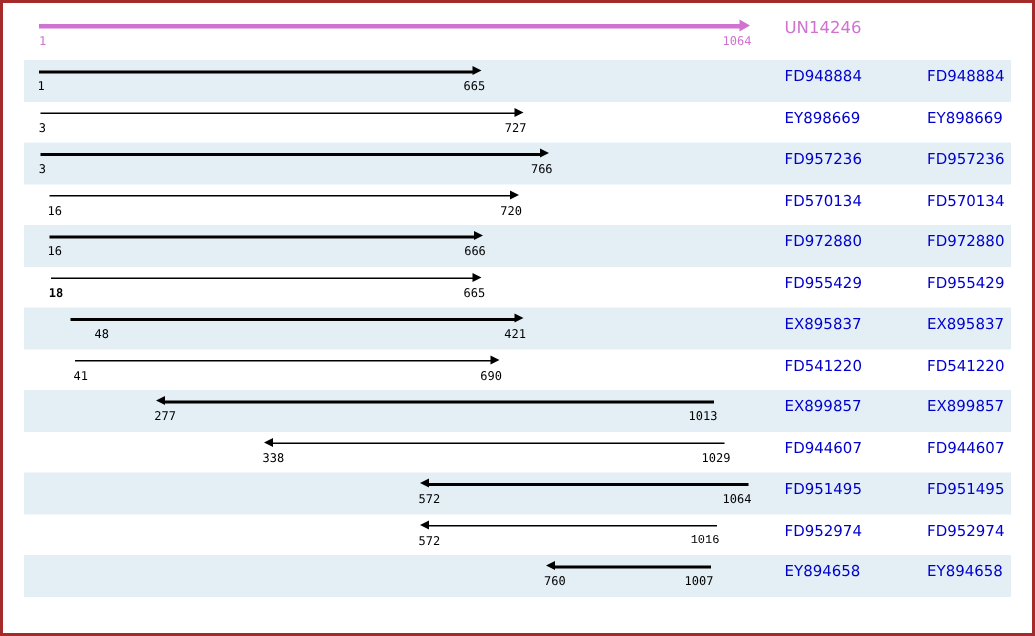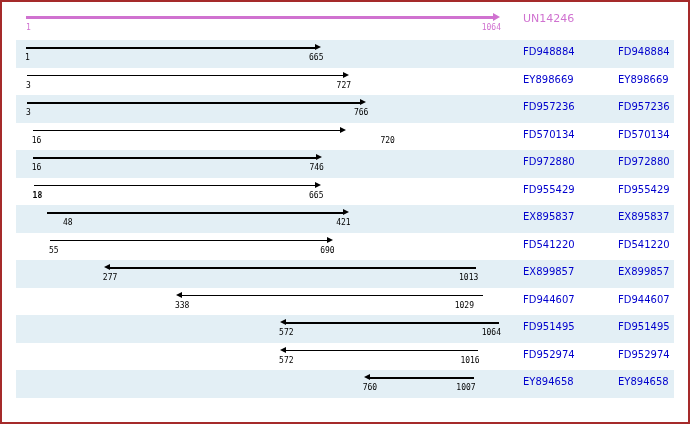--- a/index.html
+++ b/index.html
@@ -151,30 +151,30 @@
         <div class="coord start" style="left: 24.8899px;">3</div>
         <div class="coord end" style="left: 366.4px;">766</div>
         <div class="acc-label col1" style="color: rgb(0, 0, 205);">FD957236</div>
         <div class="acc-label col2" style="color: rgb(0, 0, 205);">FD957236</div>
       </div>
       <div class="hit-row">
         <div class="row-stripe odd"></div>
         <div class="hsp-line" style="left: 30.6745px; width: 308.257px; background: rgb(0, 0, 0);"></div>
         <div class="hsp-head right" style="left: 337.931px;"></div>
         <div class="coord start" style="left: 30.6745px;">16</div>
-        <div class="coord end" style="left: 345.931px; margin-left: 47px;">720</div>
+        <div class="coord end" style="left: 345.931px;">720</div>
         <div class="acc-label col1" style="color: rgb(0, 0, 205);">FD570134</div>
         <div class="acc-label col2" style="color: rgb(0, 0, 205);">FD570134</div>
       </div>
       <div class="hit-row">
         <div class="row-stripe" style="background: rgb(227, 239, 245);"></div>
         <div class="hsp-line" style="left: 30.6745px; width: 284.229px; background: rgb(0, 0, 0);"></div>
         <div class="hsp-head right" style="left: 313.903px;"></div>
         <div class="coord start" style="left: 30.6745px;">16</div>
-        <div class="coord end" style="left: 321.903px;">746</div>
+        <div class="coord end" style="left: 321.903px;">666</div>
         <div class="acc-label col1" style="color: rgb(0, 0, 205);">FD972880</div>
         <div class="acc-label col2" style="color: rgb(0, 0, 205);">FD972880</div>
       </div>
       <div class="hit-row">
         <div class="row-stripe odd"></div>
         <div class="hsp-line" style="left: 31.5644px; width: 282.894px; background: rgb(0, 0, 0);"></div>
         <div class="hsp-head right" style="left: 313.458px;"></div>
         <div class="coord start" style="left: 31.5644px; font-weight: bold;">18</div>
         <div class="coord end" style="left: 321.458px;">665</div>
         <div class="acc-label col1" style="color: rgb(0, 0, 205);">FD955429</div>
@@ -186,58 +186,58 @@
         <div class="hsp-head right" style="left: 340.601px;"></div>
         <div class="coord start" style="left: 62px;">48</div>
         <div class="coord end" style="left: 348.601px;">421</div>
         <div class="acc-label col1" style="color: rgb(0, 0, 205);">EX895837</div>
         <div class="acc-label col2" style="color: rgb(0, 0, 205);">EX895837</div>
       </div>
       <div class="hit-row">
         <div class="row-stripe odd"></div>
         <div class="hsp-line" style="left: 48.0282px; width: 277.554px; background: rgb(0, 0, 0);"></div>
         <div class="hsp-head right" style="left: 324.582px;"></div>
-        <div class="coord start" style="left: 48.0282px;">55</div>
+        <div class="coord start" style="left: 48.0282px;">41</div>
         <div class="coord end" style="left: 332.582px;">690</div>
         <div class="acc-label col1" style="color: rgb(0, 0, 205);">FD541220</div>
         <div class="acc-label col2" style="color: rgb(0, 0, 205);">FD541220</div>
       </div>
       <div class="hit-row">
         <div class="row-stripe" style="background: rgb(227, 239, 245);"></div>
         <div class="hsp-line" style="left: 106.869px; width: 367.437px; background: rgb(0, 0, 0);"></div>
         <div class="hsp-head left" style="left: 101.869px;"></div>
         <div class="coord start" style="left: 101.869px;">277</div>
         <div class="coord end" style="left: 476.307px;">1013</div>
         <div class="acc-label col1" style="color: rgb(0, 0, 205);">EX899857</div>
         <div class="acc-label col2" style="color: rgb(0, 0, 205);">EX899857</div>
       </div>
       <div class="hit-row">
         <div class="row-stripe odd"></div>
         <div class="hsp-line" style="left: 178.954px; width: 302.472px; background: rgb(0, 0, 0);"></div>
         <div class="hsp-head left" style="left: 173.954px;"></div>
         <div class="coord start" style="left: 173.954px;">338</div>
-        <div class="coord end" style="left: 472px;">1029</div>
+        <div class="coord end" style="left: 485px;">1029</div>
         <div class="acc-label col1" style="color: rgb(0, 0, 205);">FD944607</div>
         <div class="acc-label col2" style="color: rgb(0, 0, 205);">FD944607</div>
       </div>
       <div class="hit-row">
         <div class="row-stripe" style="background: rgb(227, 239, 245);"></div>
         <div class="hsp-line" style="left: 283.076px; width: 213.924px; background: rgb(0, 0, 0);"></div>
         <div class="hsp-head left" style="left: 278.076px;"></div>
         <div class="coord start" style="left: 278.076px;">572</div>
         <div class="coord end" style="left: 499px;">1064</div>
         <div class="acc-label col1" style="color: rgb(0, 0, 205);">FD951495</div>
         <div class="acc-label col2" style="color: rgb(0, 0, 205);">FD951495</div>
       </div>
       <div class="hit-row">
         <div class="row-stripe odd"></div>
         <div class="hsp-line" style="left: 283.076px; width: 192.565px; background: rgb(0, 0, 0);"></div>
         <div class="hsp-head left" style="left: 278.076px;"></div>
         <div class="coord start" style="left: 278.076px;">572</div>
-        <div class="coord end" style="left: 477.642px;">1016</div>
+        <div class="coord end" style="left: 477.642px; font-family: Liberation Mono, monospace;">1016</div>
         <div class="acc-label col1" style="color: rgb(0, 0, 205);">FD952974</div>
         <div class="acc-label col2" style="color: rgb(0, 0, 205);">FD952974</div>
       </div>
       <div class="hit-row">
         <div class="row-stripe" style="background: rgb(227, 239, 245);"></div>
         <div class="hsp-line" style="left: 366.73px; width: 104.907px; background: rgb(0, 0, 0);"></div>
         <div class="hsp-head left" style="left: 361.73px;"></div>
         <div class="coord start" style="left: 361.73px;">760</div>
         <div class="coord end" style="left: 473.637px;">1007</div>
         <div class="acc-label col1" style="color: rgb(0, 0, 205);">EY894658</div>

